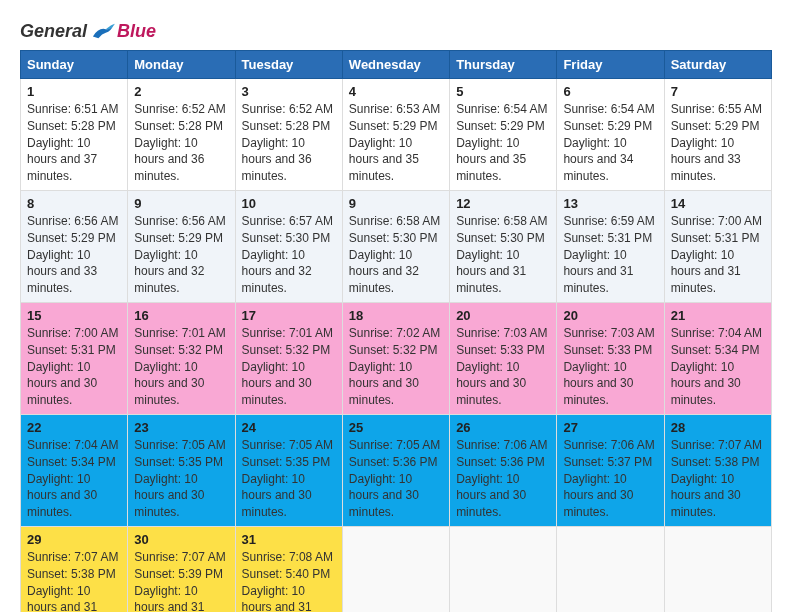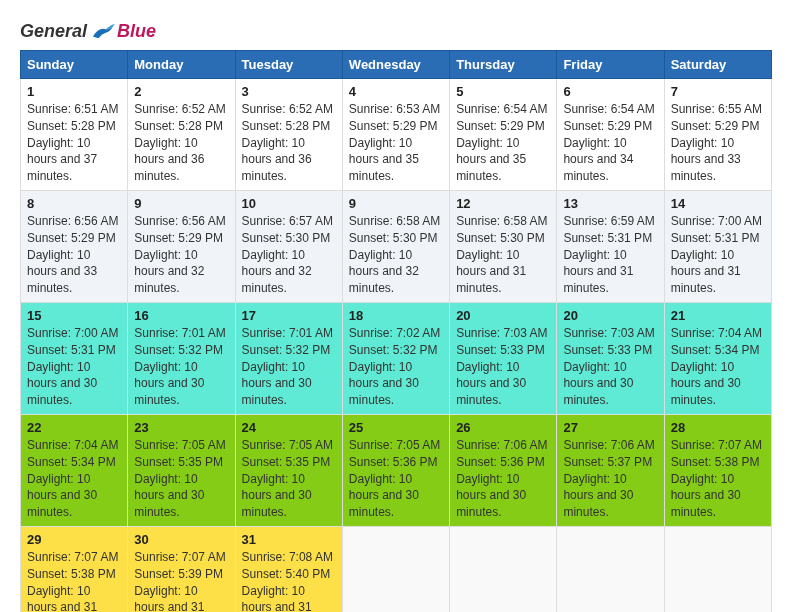--- a/index.html
+++ b/index.html
@@ -168,21 +168,21 @@
         </td>
         <td>
           <span class="day-number">13</span>
           <div class="cell-text">Sunrise: 6:59 AM<br>Sunset: 5:31 PM<br>Daylight: 10 hours and 31 minutes.</div>
         </td>
         <td>
           <span class="day-number">14</span>
           <div class="cell-text">Sunrise: 7:00 AM<br>Sunset: 5:31 PM<br>Daylight: 10 hours and 31 minutes.</div>
         </td>
       </tr>
-      <tr style="background: #5eead4; border-radius: 24px;">
+      <tr style="background: #f9a8d4; border-radius: 24px;">
         <td>
           <span class="day-number">15</span>
           <div class="cell-text">Sunrise: 7:00 AM<br>Sunset: 5:31 PM<br>Daylight: 10 hours and 30 minutes.</div>
         </td>
         <td>
           <span class="day-number">16</span>
           <div class="cell-text">Sunrise: 7:01 AM<br>Sunset: 5:32 PM<br>Daylight: 10 hours and 30 minutes.</div>
         </td>
         <td>
           <span class="day-number">17</span>
@@ -198,21 +198,21 @@
         </td>
         <td>
           <span class="day-number">20</span>
           <div class="cell-text">Sunrise: 7:03 AM<br>Sunset: 5:33 PM<br>Daylight: 10 hours and 30 minutes.</div>
         </td>
         <td>
           <span class="day-number">21</span>
           <div class="cell-text">Sunrise: 7:04 AM<br>Sunset: 5:34 PM<br>Daylight: 10 hours and 30 minutes.</div>
         </td>
       </tr>
-      <tr style="background: #84cc16;">
+      <tr style="background: #0ea5e9;">
         <td>
           <span class="day-number">22</span>
           <div class="cell-text">Sunrise: 7:04 AM<br>Sunset: 5:34 PM<br>Daylight: 10 hours and 30 minutes.</div>
         </td>
         <td>
           <span class="day-number">23</span>
           <div class="cell-text">Sunrise: 7:05 AM<br>Sunset: 5:35 PM<br>Daylight: 10 hours and 30 minutes.</div>
         </td>
         <td>
           <span class="day-number">24</span>

